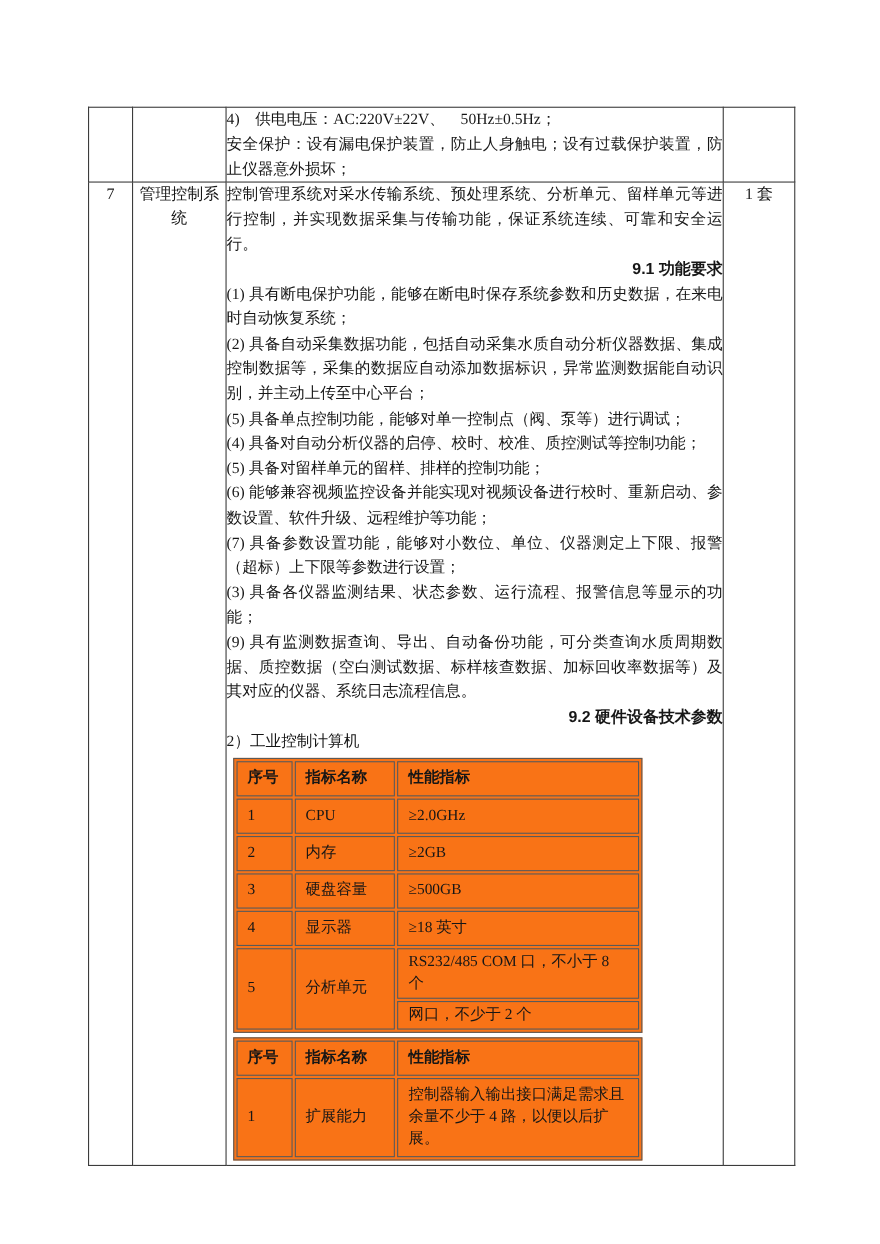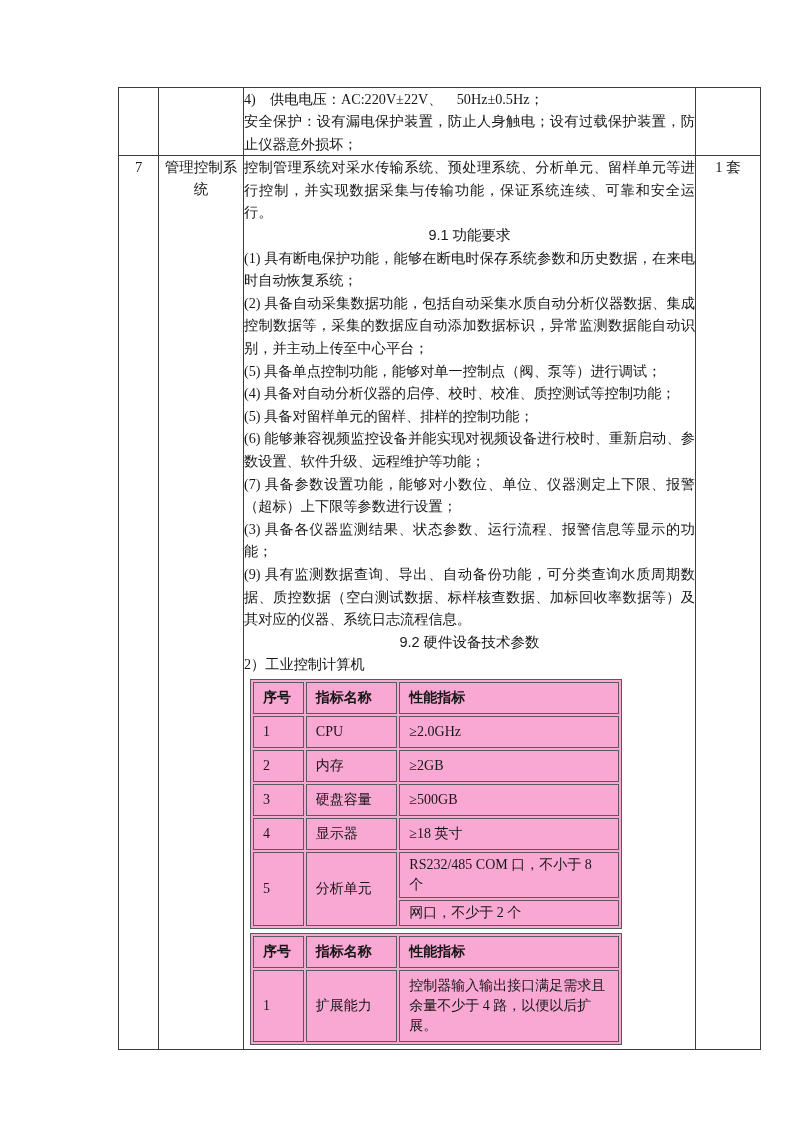--- a/index.html
+++ b/index.html
@@ -12,25 +12,24 @@
     height: 1131px;
     position: relative;
     font-family: "Liberation Serif", serif;
     color: #161616;
     overflow: hidden;
   }
   
   table.outer {
     position: absolute;
     left: 80px;
-    top: 87px;
+    top: 97px;
     width: 642px;
     border-collapse: collapse;
     table-layout: fixed;
-    margin-left: 38px;
   }
   table.outer > tbody > tr > td {
     border: 1.5px solid #3c3c3c;
     vertical-align: top;
     padding: 0;
   }
   tr.row-prev { height: 68px; }
   tr.row-main { height: 847px; }
   td.cell-center {
     vertical-align: middle;
@@ -43,33 +42,33 @@
   .cell-content p {
     margin: 0;
     font-size: 14.2px;
     line-height: 22.6px;
     text-align: justify;
     text-justify: inter-character;
   }
   tr.row-prev .cell-content p { line-height: 22.4px; }
   p.sec-title {
     font-family: "Liberation Sans", sans-serif;
-    font-weight: normal;
+    font-weight: bold;
     font-size: 14.5px;
-    text-align: center;
+    text-align: right;
   }
   
   table.inner {
     border-collapse: separate;
     border-spacing: 2px;
     border: 1px solid #5a5a5a;
     margin: 3px 0 4px 6px;
     width: 372px;
     table-layout: fixed;
-    background: #f9a8d4;
+    background: #f97316;
   }
   table.inner th, table.inner td {
     border: 1px solid #5a5a5a;
     font-size: 14px;
     line-height: 20px;
     padding: 5px 9px;
     text-align: left;
     vertical-align: middle;
     overflow: hidden;
   }

